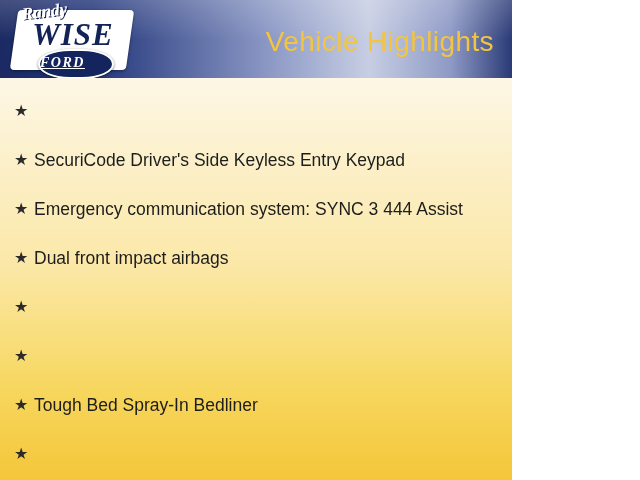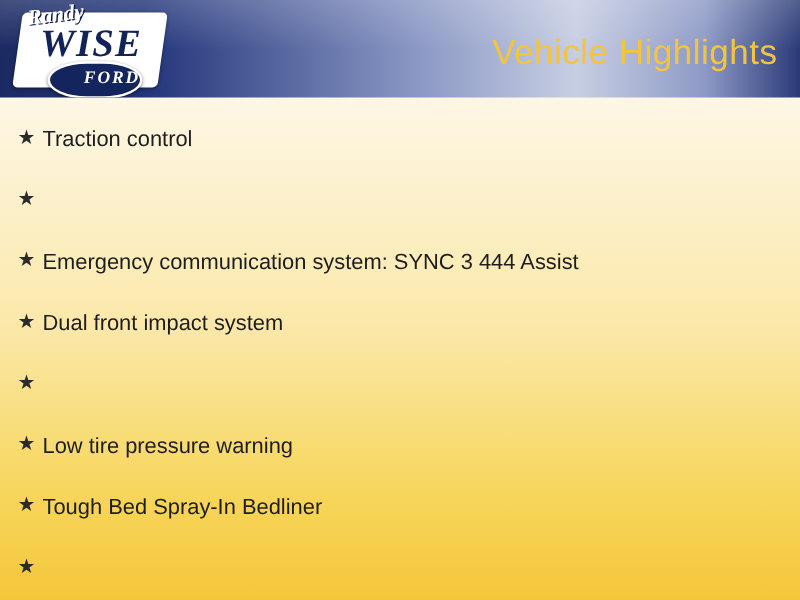--- a/index.html
+++ b/index.html
@@ -8,21 +8,21 @@
   }
   body {
     width: 640px;
     height: 480px;
     overflow: hidden;
     font-family: "Liberation Sans", sans-serif;
     background: #ffffff;
   }
   .slide {
     position: relative;
-    width: 640px;
+    width: 512px;
     height: 480px;
     background: linear-gradient(to bottom, #ffffff 0%, #fdf6e3 18%, #fbe8a8 55%, #f7d65c 82%, #f4c63a 100%);
     overflow: hidden;
   }
 
   
   .header {
     position: relative;
     height: 78px;
     width: 100%;
@@ -98,28 +98,29 @@
     top: 47px;
     width: 72px;
     height: 26px;
     background: #14245c;
     border: 2px solid #ffffff;
     border-radius: 50% / 60%;
     box-shadow: 0 1px 3px rgba(0,0,0,0.5);
   }
   .logo-ford span {
     display: block;
-    text-align: right;
+    text-align: left;
     color: #ffffff;
     font-family: "Liberation Serif", serif;
     font-style: italic;
     font-weight: bold;
     font-size: 14px;
     line-height: 24px;
     letter-spacing: 1.5px;
+    text-decoration: underline;
   }
 
   
   .features {
     position: absolute;
     top: 86px;
     left: 0;
     right: 0;
     padding: 0 14px;
   }
@@ -160,44 +161,43 @@
       </div>
     </div>
 
     <div class="header-title">Vehicle Highlights</div>
   </div>
 
   <div class="features">
 
     <div class="feature-row">
       <span class="bullet">★</span>
-      <span class="feature-text">Traction control</span>
-    </div>
-
-    <div class="feature-row">
-      <span class="bullet">★</span>
+    </div>
+
+    <div class="feature-row">
+      <span class="bullet">★</span>
+      <span class="feature-text">SecuriCode Driver's Side Keyless Entry Keypad</span>
     </div>
 
     <div class="feature-row">
       <span class="bullet">★</span>
       <span class="feature-text">Emergency communication system: SYNC 3 444 Assist</span>
     </div>
 
     <div class="feature-row">
       <span class="bullet">★</span>
-      <span class="feature-text">Dual front impact system</span>
-    </div>
-
-    <div class="feature-row">
-      <span class="bullet">★</span>
-    </div>
-
-    <div class="feature-row">
-      <span class="bullet">★</span>
-      <span class="feature-text">Low tire pressure warning</span>
+      <span class="feature-text">Dual front impact airbags</span>
+    </div>
+
+    <div class="feature-row">
+      <span class="bullet">★</span>
+    </div>
+
+    <div class="feature-row">
+      <span class="bullet">★</span>
     </div>
 
     <div class="feature-row">
       <span class="bullet">★</span>
       <span class="feature-text">Tough Bed Spray-In Bedliner</span>
     </div>
 
     <div class="feature-row">
       <span class="bullet">★</span>
     </div>

